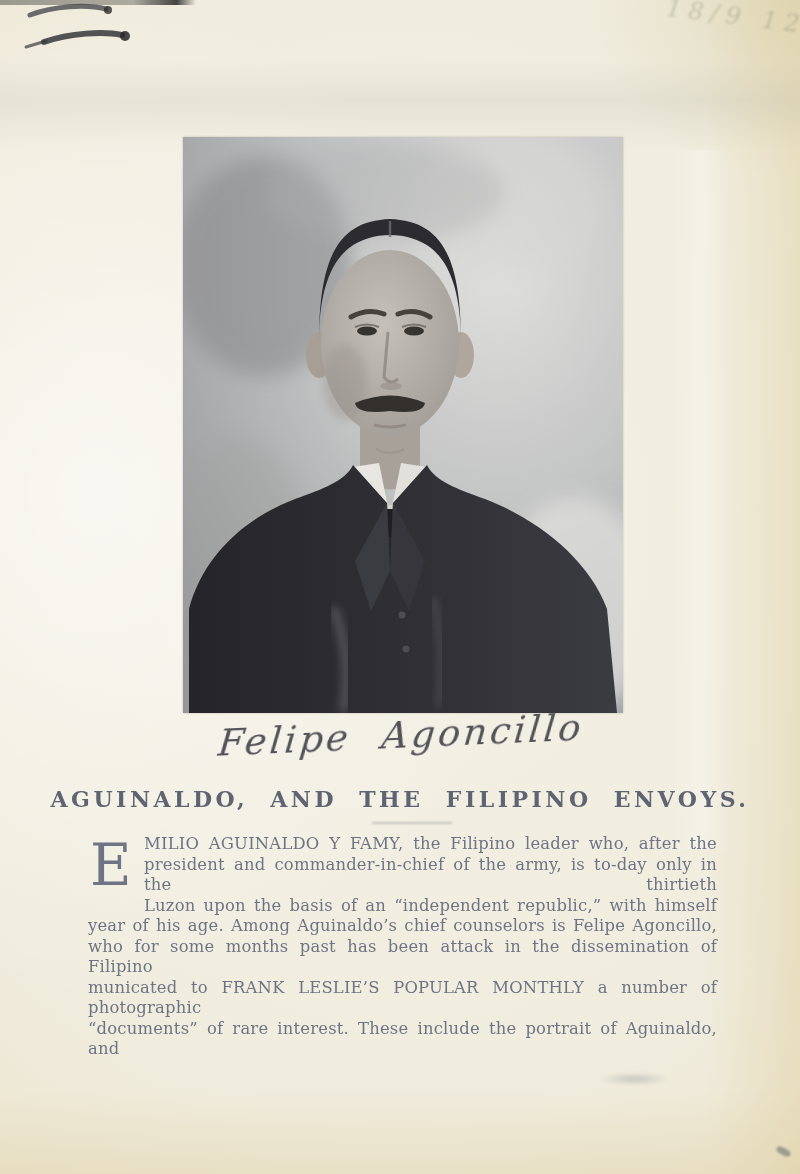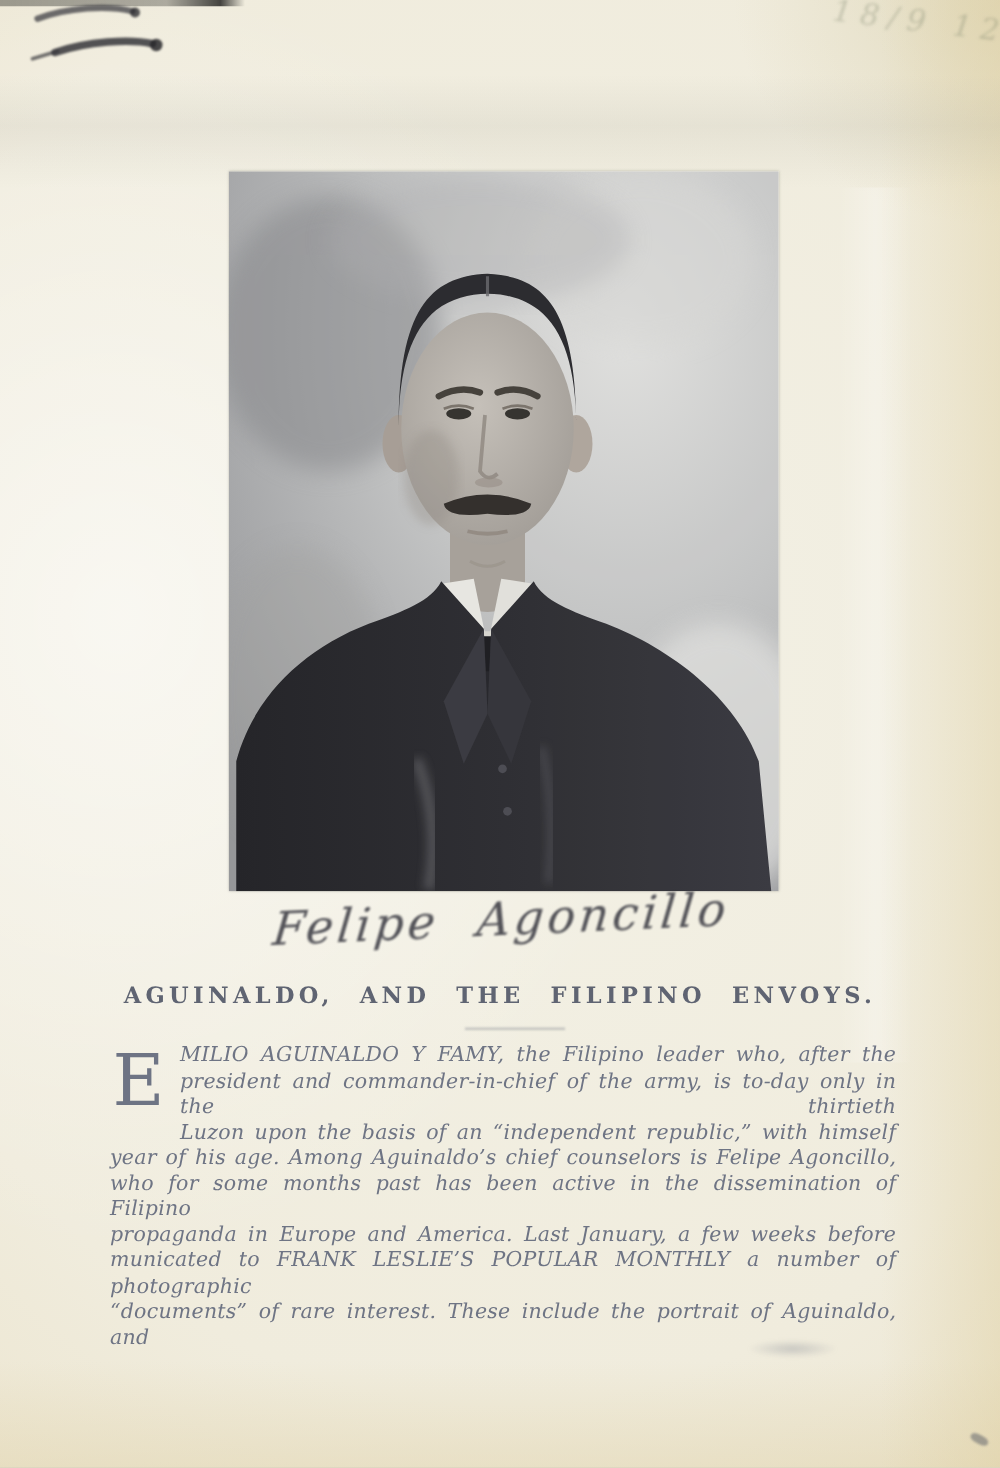--- a/index.html
+++ b/index.html
@@ -52,21 +52,21 @@
     position:absolute;left:178px;top:714px;width:444px;height:64px;
     text-align:center;
     font-style:italic;font-size:37px;letter-spacing:3px;word-spacing:16px;
     color:var(--signature-ink,#45454c);
     transform:rotate(-2.5deg) skewX(-8deg);
     filter:blur(.7px);opacity:.92;
   }
   .headline{
     position:absolute;left:8px;top:786px;width:784px;margin:0;
     text-align:center;
-    font-size:18px;font-weight:bold;
+    font-size:22px;font-weight:bold;
     letter-spacing:3.5px;word-spacing:11px;
     color:var(--headline-ink,#5f6472);
     filter:blur(.55px);
   }
   .headline-rule{
     position:absolute;left:372px;top:822px;width:80px;height:2px;
     background:rgba(120,126,138,.38);
     filter:blur(.9px);
   }
   .article{
@@ -79,21 +79,20 @@
   .dropcap{
     float:left;width:44px;height:62px;
     font-size:57px;line-height:58px;
     margin:2px 10px 0 2px;
     color:var(--ink,#6e7484);
   }
   .article-line{
     text-align:justify;
     text-align-last:justify;
     white-space:normal;
-    font-style:italic;
   }
   .smudge{
     position:absolute;left:598px;top:1072px;width:72px;height:14px;border-radius:50%;
     background:radial-gradient(closest-side, rgba(108,114,130,.30), rgba(108,114,130,0));
     filter:blur(1.5px);
   }
   .bottom-mark{
     position:absolute;left:776px;top:1148px;width:15px;height:7px;border-radius:40%;
     background:rgba(88,92,102,.5);
     transform:rotate(28deg);
@@ -208,22 +207,21 @@
 
   <h1 class="headline">AGUINALDO, AND THE FILIPINO ENVOYS.</h1>
   <div class="headline-rule"></div>
 
   <div class="article">
     <span class="dropcap">E</span>
     <div class="article-line">MILIO AGUINALDO Y FAMY, the Filipino leader who, after the</div>
     <div class="article-line">president and commander-in-chief of the army, is to-day only in the thirtieth</div>
     <div class="article-line">Luzon upon the basis of an “independent republic,” with himself</div>
     <div class="article-line">year of his age.  Among Aguinaldo’s chief counselors is Felipe Agoncillo,</div>
-    <div class="article-line">who for some months past has been active in the dissemination of Filipino</div>
-    <div class="article-line">propaganda in Europe and America.  Last January, a few weeks before</div>
+    <div class="article-line">who for some months past has been attack in the dissemination of Filipino</div>
     <div class="article-line">municated to FRANK LESLIE’S POPULAR MONTHLY a number of photographic</div>
     <div class="article-line">“documents” of rare interest.  These include the portrait of Aguinaldo, and</div>
 
   </div>
 
   <div class="smudge"></div>
   <div class="bottom-mark"></div>
 
 </div>
 

